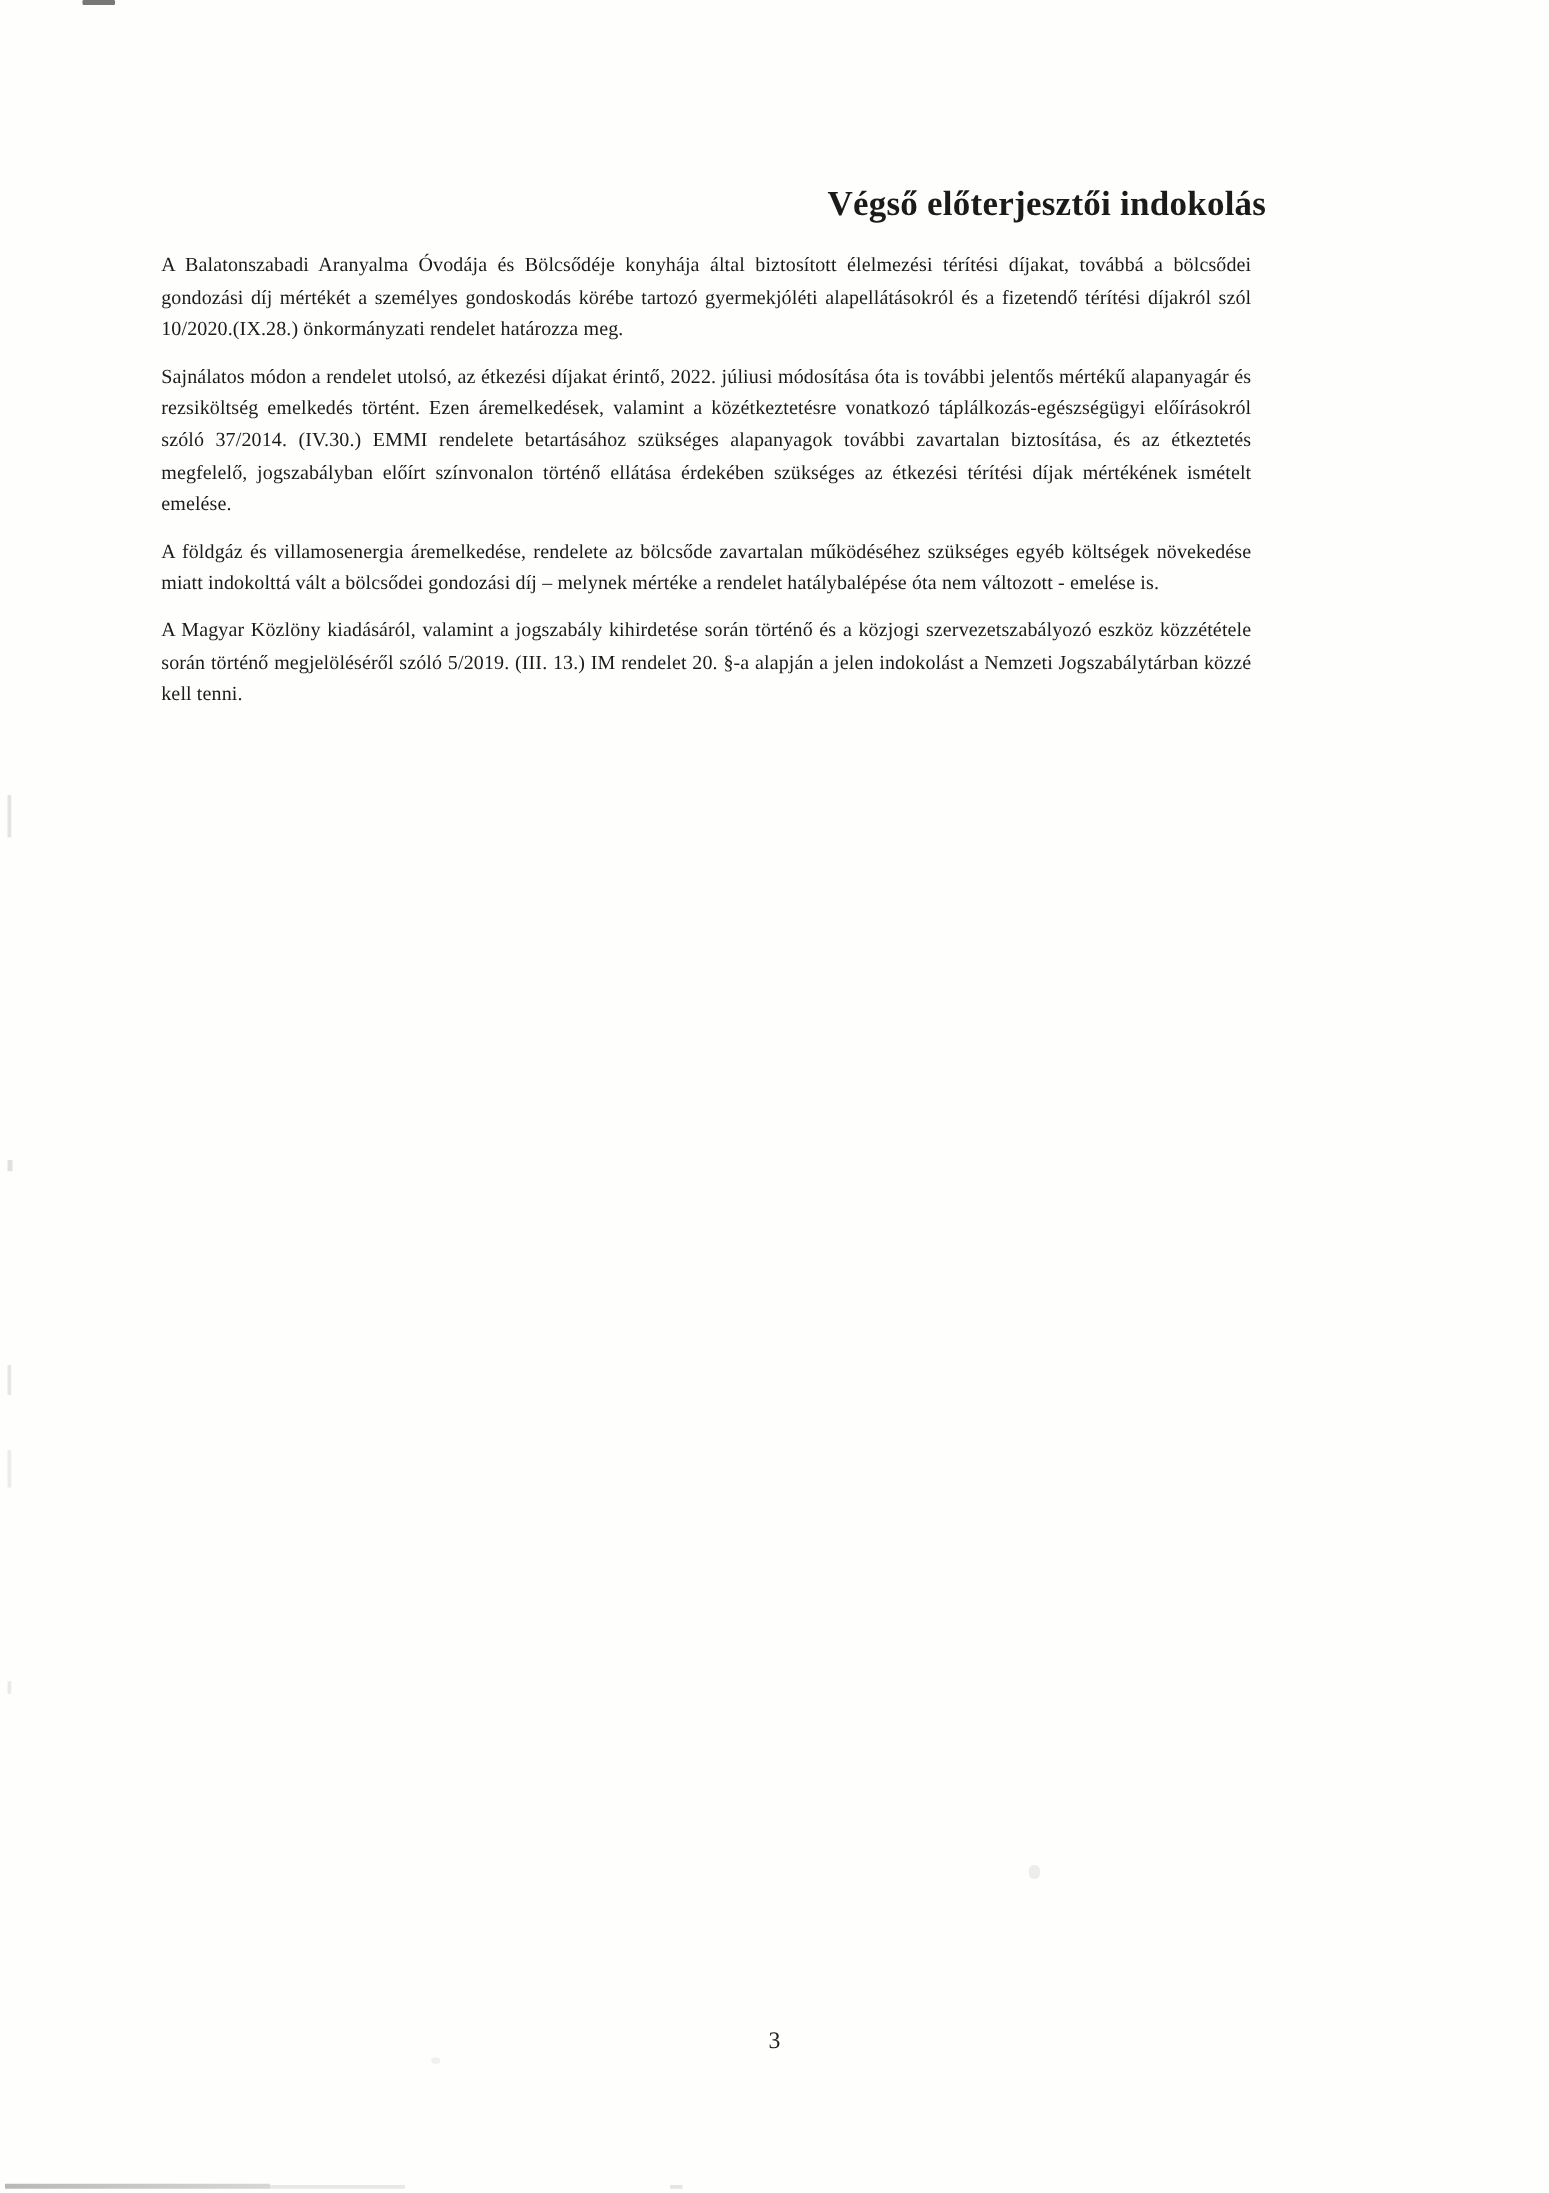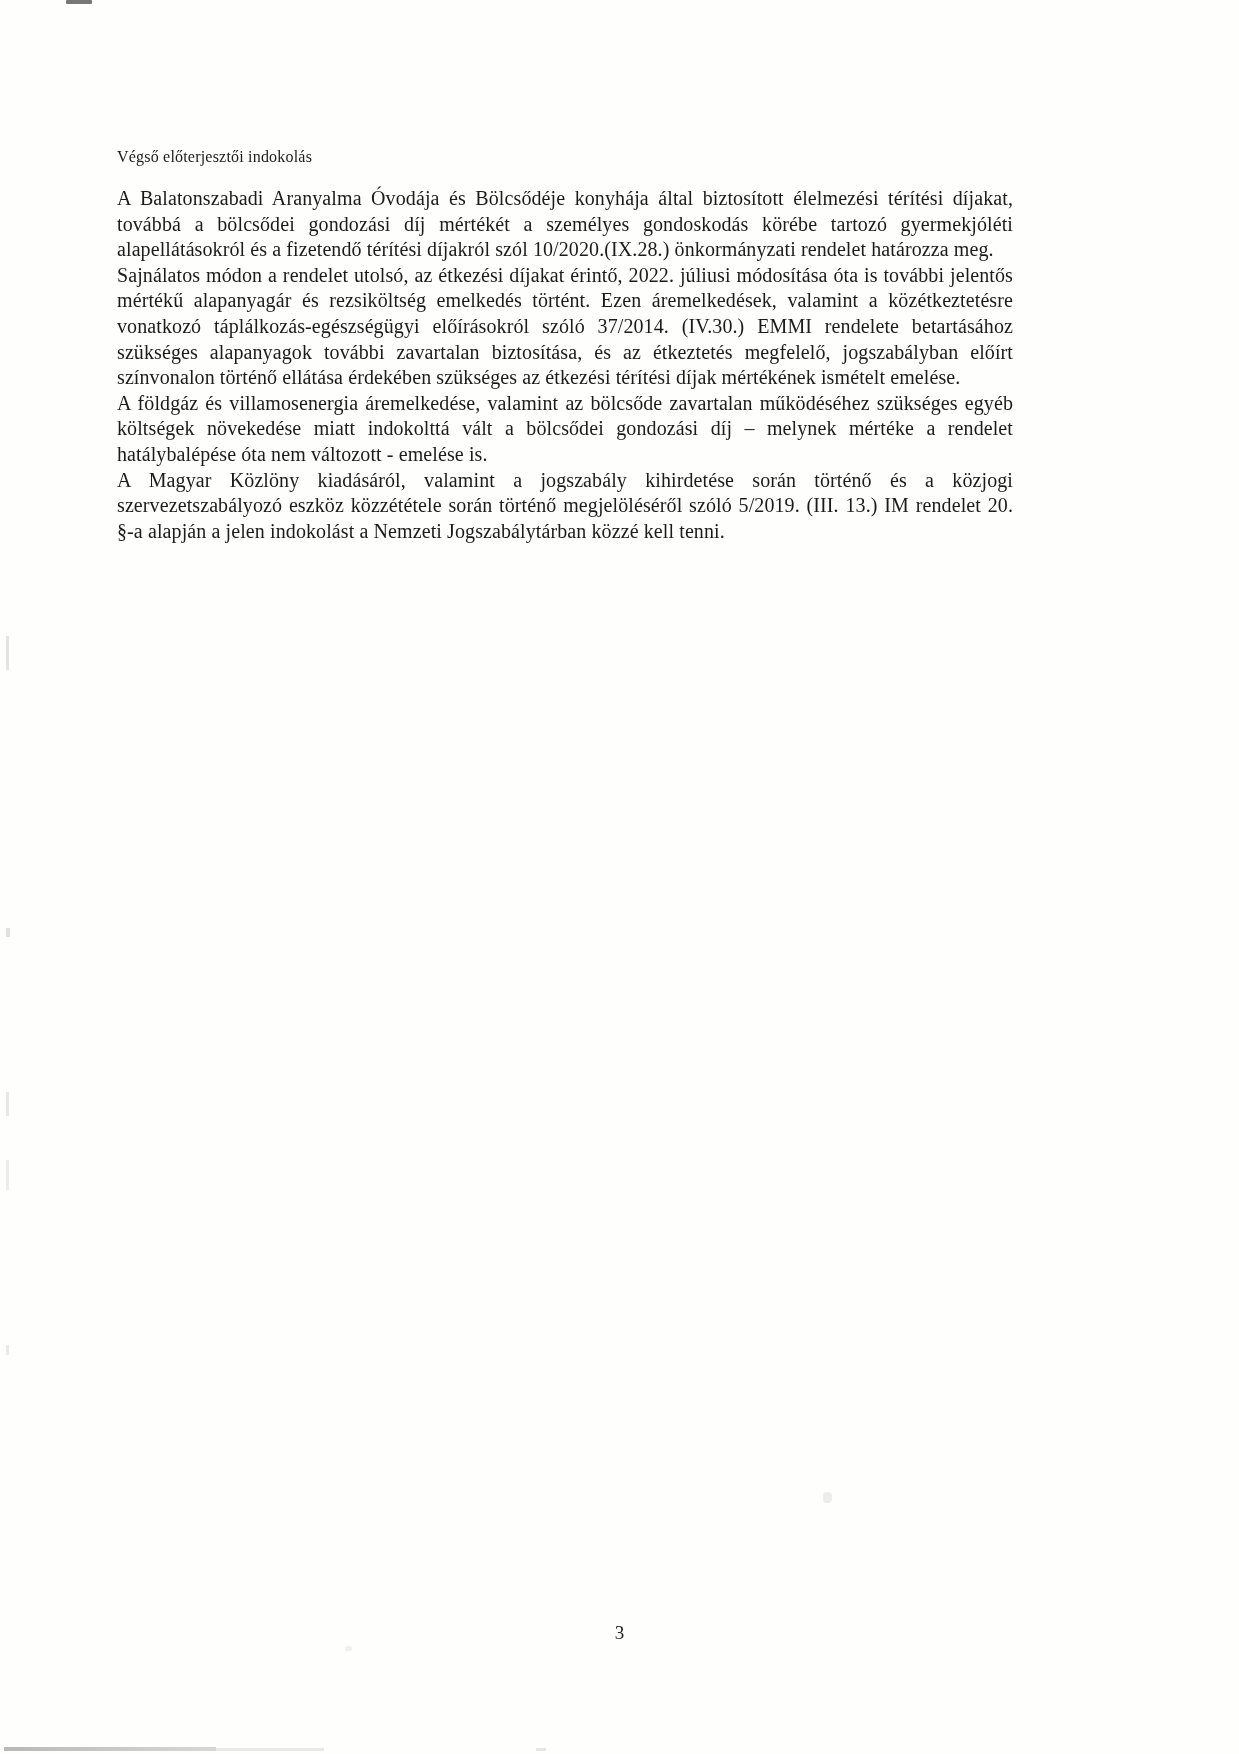--- a/index.html
+++ b/index.html
@@ -13,28 +13,28 @@
     overflow: hidden;
   }
   .content {
     position: absolute;
     left: 117px;
     top: 148px;
     width: 896px;
   }
   .doc-title {
     margin: 0 0 20px 0;
-    font-size: 16px;
-    font-weight: normal;
-    text-align: left;
+    font-size: 28px;
+    font-weight: bold;
+    text-align: right;
     letter-spacing: 0.2px;
   }
   .body-paragraph {
-    margin: 0;
-    font-size: 20px;
+    margin: 12px;
+    font-size: 16px;
     line-height: 25.6px;
     text-align: justify;
     letter-spacing: 0.1px;
   }
   .italic { }
   .page-number {
     position: absolute;
     left: 0;
     right: 0;
     top: 1622px;
@@ -59,21 +59,21 @@
 </head>
 <body>
 
 <div class="page">
 
   <div class="content">
     <h1 class="doc-title">Végső előterjesztői indokolás</h1>
     <div>
         <p class="body-paragraph"><span>A Balatonszabadi Aranyalma Óvodája és Bölcsődéje konyhája által biztosított élelmezési térítési díjakat, továbbá a bölcsődei gondozási díj mértékét a személyes gondoskodás körébe tartozó gyermekjóléti alapellátásokról és a fizetendő térítési díjakról szól 10/2020.(IX.28.) önkormányzati rendelet határozza meg.</span></p>
         <p class="body-paragraph"><span>Sajnálatos módon a rendelet utolsó, az étkezési díjakat érintő, 2022. júliusi módosítása óta is további jelentős mértékű alapanyagár és rezsiköltség emelkedés történt. Ezen áremelkedések, valamint a közétkeztetésre vonatkozó táplálkozás-egészségügyi előírásokról szóló 37/2014. (IV.30.) EMMI rendelete betartásához szükséges alapanyagok további zavartalan biztosítása, és az étkeztetés megfelelő, jogszabályban előírt színvonalon történő ellátása érdekében szükséges </span><span class="italic">az étkezési térítési díjak mértékének ismételt emelése.</span></p>
-        <p class="body-paragraph"><span>A földgáz és villamosenergia áremelkedése, valamint az bölcsőde zavartalan működéséhez szükséges egyéb költségek növekedése miatt indokolttá vált a bölcsődei gondozási díj – melynek mértéke a rendelet hatálybalépése óta nem változott - emelése </span><span class="italic">is</span><span>.</span></p>
+        <p class="body-paragraph"><span>A földgáz és villamosenergia áremelkedése, rendelete az bölcsőde zavartalan működéséhez szükséges egyéb költségek növekedése miatt indokolttá vált a bölcsődei gondozási díj – melynek mértéke a rendelet hatálybalépése óta nem változott - emelése </span><span class="italic">is</span><span>.</span></p>
         <p class="body-paragraph"><span>A Magyar Közlöny kiadásáról, valamint a jogszabály kihirdetése során történő és a közjogi szervezetszabályozó eszköz közzététele során történő megjelöléséről szóló 5/2019. (III. 13.) IM rendelet 20. §-a alapján a jelen indokolást a Nemzeti Jogszabálytárban közzé kell tenni.</span></p>
       </div>
   </div>
 
   <div class="page-number">3</div>
 
   <div class="artifact a-top-dash"></div>
   <div class="artifact a-bot-streak"></div>
   <div class="artifact a-bot-streak2"></div>
   <div class="artifact a-bot-dot"></div>

